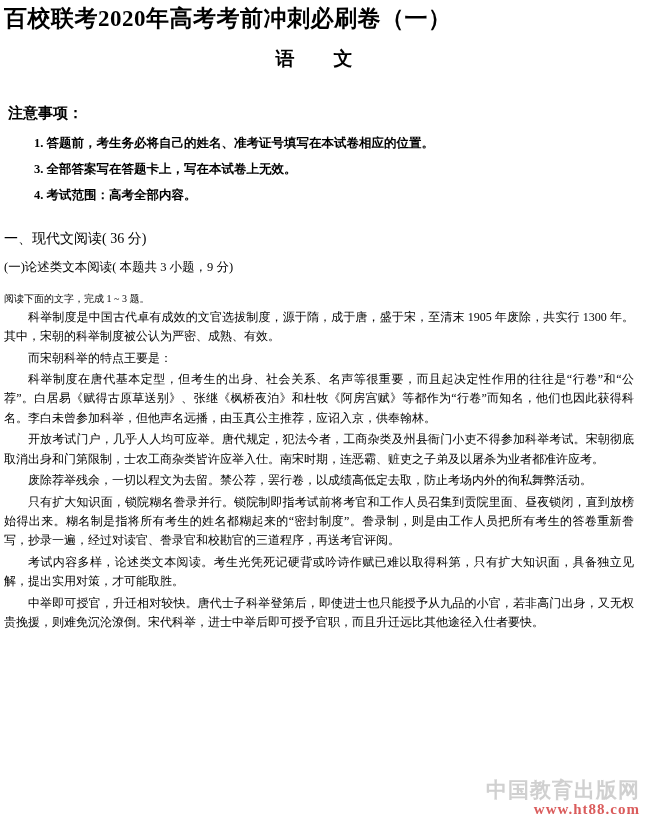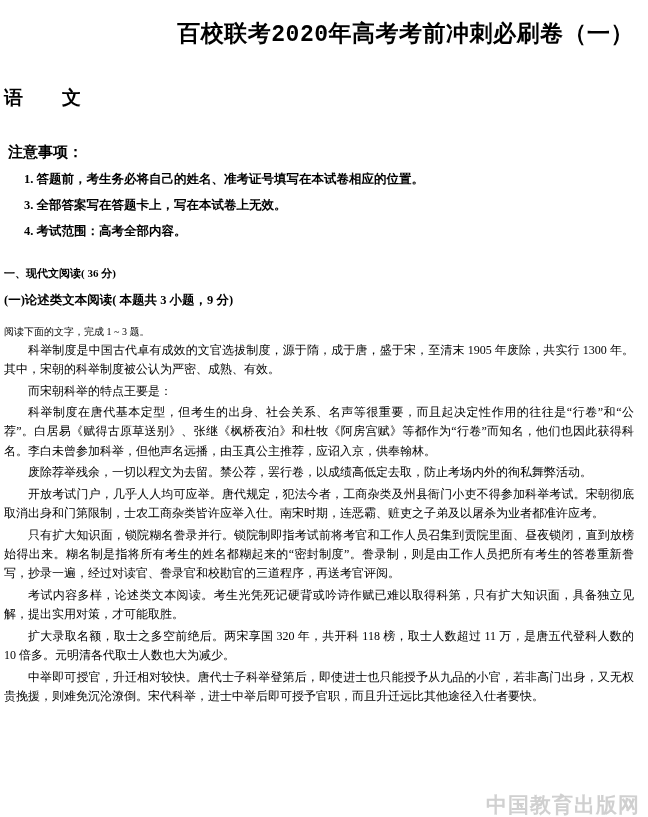--- a/index.html
+++ b/index.html
@@ -16,60 +16,61 @@
     position: relative;
   }
   .page {
     position: relative;
     width: 648px;
     height: 817px;
     padding: 0;
     box-sizing: border-box;
   }
   .title {
-    text-align: right;
+    text-align: left;
     font-size: 23px;
     font-weight: bold;
     letter-spacing: 0.5px;
-    margin: 18px 0 0 0;
-    font-family: Liberation Mono, monospace;
+    margin: 3px 0 0 0;
+    font-family: Liberation Serif, serif;
   }
   .subject {
+    text-align: center;
     font-size: 19px;
     font-weight: bold;
     letter-spacing: 10px;
-    margin: 36px 0 0 0;
+    margin: 12px 0 0 0;
     font-family: "DejaVu Serif", "Liberation Serif", serif;
   }
   .notice-head {
     margin: 32px 0 0 4px;
     font-size: 15px;
     font-weight: bold;
   }
   .notice-list {
-    margin: 2px;
+    margin: 12px;
     padding: 0;
     list-style: none;
   }
   .notice-list li {
     font-size: 12.5px;
     font-weight: bold;
     margin-top: 9px;
     margin-left: 18px;
     line-height: 1.35;
   }
   .section-head {
     margin: 26px 0 0 0;
-    font-size: 11px;
-    font-weight: bold;
+    font-size: 14px;
+    font-weight: normal;
   }
   .sub-head {
     margin: 11px 0 16px 0;
     font-size: 12.5px;
-    font-weight: bold;
+    font-weight: normal;
   }
   .lead {
     margin: 11px 0 0 0;
     font-size: 10px;
     line-height: 1.4;
   }
   .para {
     font-size: 12px;
     line-height: 1.62;
     margin: 2px 0 0 0;
@@ -120,25 +121,24 @@
       <li>4. 考试范围：高考全部内容。</li>
     </ul>
 
     <div class="section-head">一、现代文阅读( 36 分)</div>
     <div class="sub-head">(一)论述类文本阅读( 本题共 3 小题，9 分)</div>
     <div class="lead">阅读下面的文字，完成 1 ~ 3 题。</div>
 
     <p class="para">科举制度是中国古代卓有成效的文官选拔制度，源于隋，成于唐，盛于宋，至清末 1905 年废除，共实行 1300 年。其中，宋朝的科举制度被公认为严密、成熟、有效。</p>
     <p class="para">而宋朝科举的特点王要是：</p>
     <p class="para">科举制度在唐代基本定型，但考生的出身、社会关系、名声等很重要，而且起决定性作用的往往是“行卷”和“公荐”。白居易《赋得古原草送别》、张继《枫桥夜泊》和杜牧《阿房宫赋》等都作为“行卷”而知名，他们也因此获得科名。李白未曾参加科举，但他声名远播，由玉真公主推荐，应诏入京，供奉翰林。</p>
+    <p class="para">开放考试门户，几乎人人均可应举。唐代规定，犯法今者，工商杂类及州县衙门小吏不得参加科举考试。宋朝彻底取消出身和门第限制，士农工商杂类皆许应举入仕。南宋时期，连恶霸、赃吏之子弟及以屠杀为业者都准许应考。</p>
     <p class="para">废除荐举残余，一切以程文为去留。禁公荐，罢行卷，以成绩高低定去取，防止考场内外的徇私舞弊活动。</p>
-    <p class="para">开放考试门户，几乎人人均可应举。唐代规定，犯法今者，工商杂类及州县衙门小吏不得参加科举考试。宋朝彻底取消出身和门第限制，士农工商杂类皆许应举入仕。南宋时期，连恶霸、赃吏之子弟及以屠杀为业者都准许应考。</p>
     <p class="para">只有扩大知识面，锁院糊名誊录并行。锁院制即指考试前将考官和工作人员召集到贡院里面、昼夜锁闭，直到放榜始得出来。糊名制是指将所有考生的姓名都糊起来的“密封制度”。誊录制，则是由工作人员把所有考生的答卷重新誊写，抄录一遍，经过对读官、誊录官和校勘官的三道程序，再送考官评阅。</p>
     <p class="para">考试内容多样，论述类文本阅读。考生光凭死记硬背或吟诗作赋已难以取得科第，只有扩大知识面，具备独立见解，提出实用对策，才可能取胜。</p>
-    <p class="para">扩大录取名额，取士之多空前绝后。两宋享国 320 年，共开科 118 榜，取士人数超过 11 万，是唐五代登科人数的 10 倍多。元明清各代取士人数也大为减少。</p>
     <p class="para">中举即可授官，升迁相对较快。唐代士子科举登第后，即使进士也只能授予从九品的小官，若非高门出身，又无权贵挽援，则难免沉沦潦倒。宋代科举，进士中举后即可授予官职，而且升迁远比其他途径入仕者要快。</p>
 
   </div>
 
   <div class="watermark">
     <div class="wm-line1">中国教育出版网</div>
     <div class="wm-line2">www.ht88.com</div>
   </div>
 </div>
 

